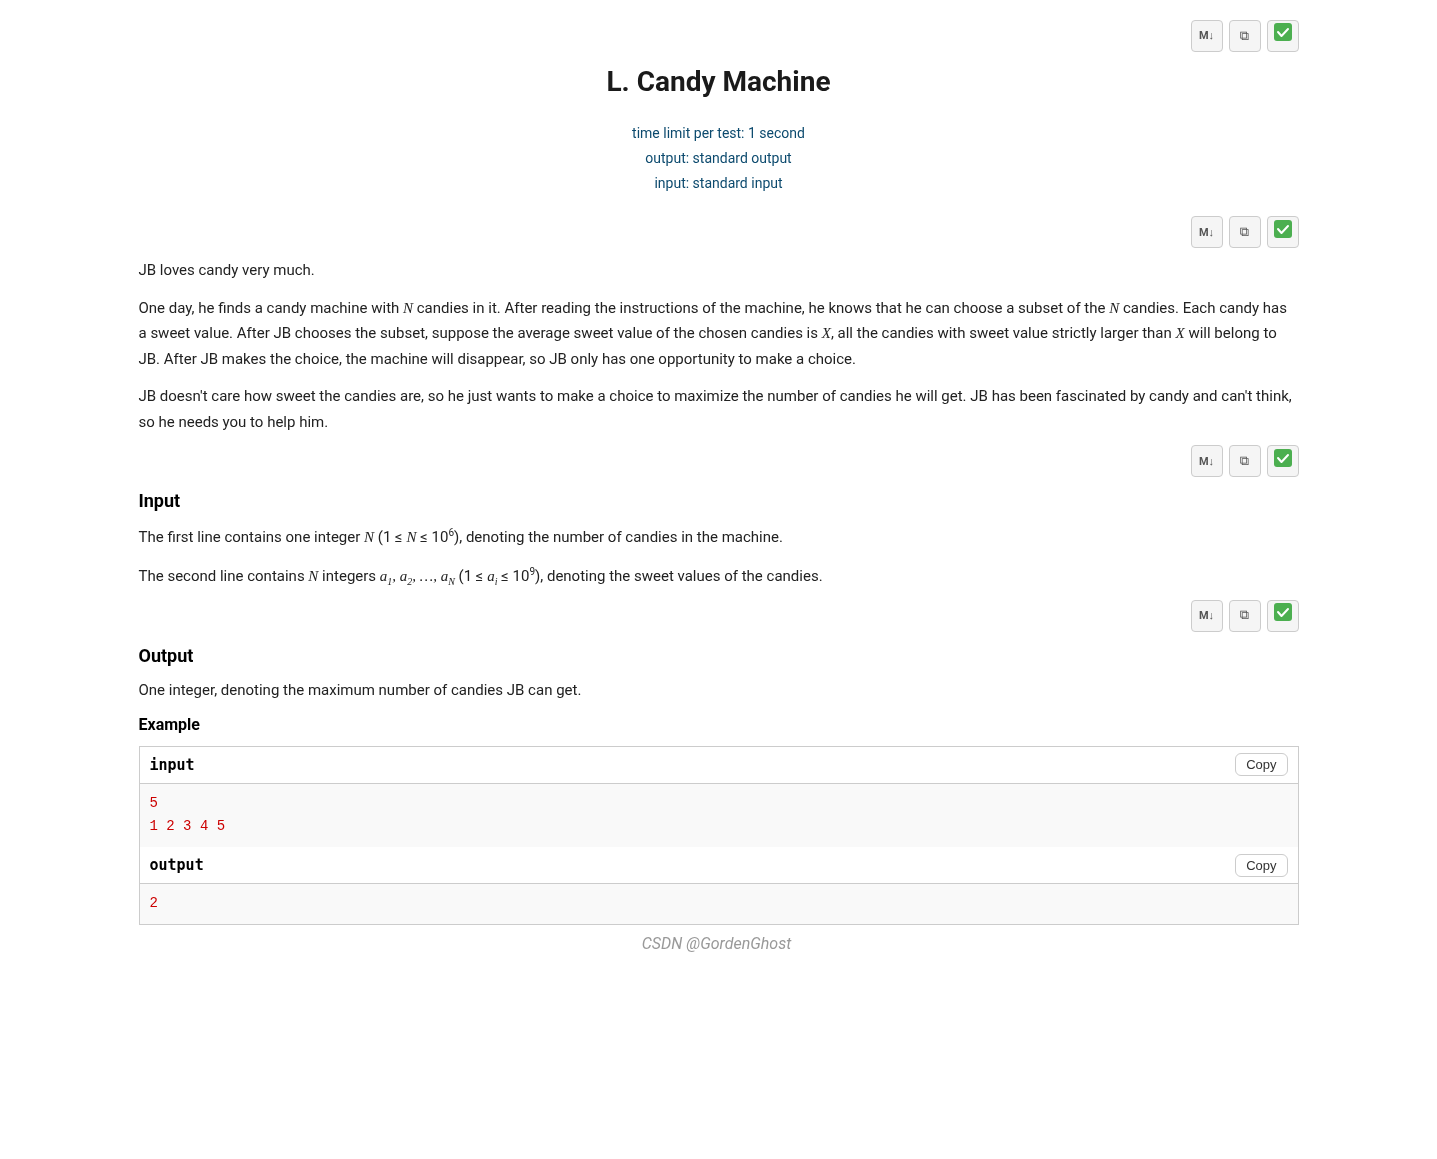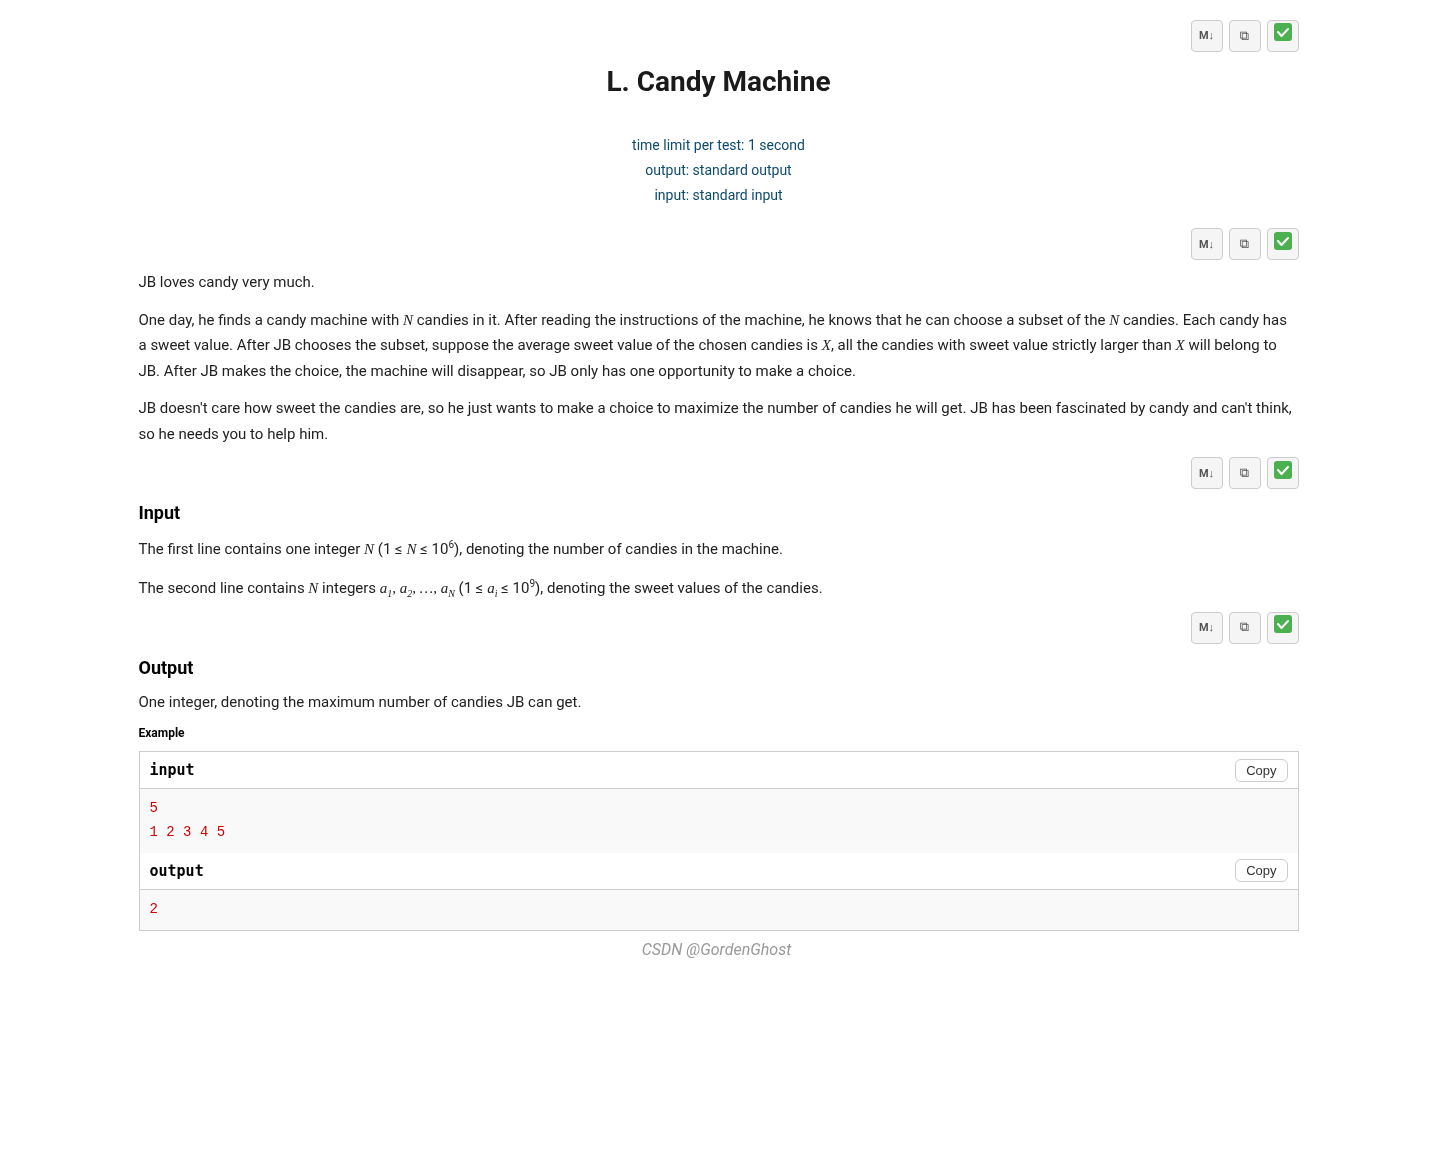--- a/index.html
+++ b/index.html
@@ -40,21 +40,21 @@
 
     
     .problem-header {
       text-align: center;
       margin-bottom: 20px;
     }
     .problem-title {
       font-size: 28px;
       font-weight: 700;
       color: #1a1a1a;
-      margin-bottom: 28px;
+      margin-bottom: 16px;
     }
     .problem-meta {
       font-size: 14px;
       color: #0c4a6e;
       line-height: 1.8;
       margin-top: 13px;
     }
 
     
     .section-toolbar {
@@ -86,21 +86,21 @@
     }
 
     
     .math {
       font-style: italic;
       font-family: "Times New Roman", Times, serif;
     }
 
     
     .example-heading {
-      font-size: 12px;
+      font-size: 16px;
       font-weight: 700;
       margin-bottom: 8px;
       color: #000;
     }
     .example-table {
       width: 100%;
       border-collapse: collapse;
       border: 1px solid #ccc;
       margin-bottom: 0;
     }

